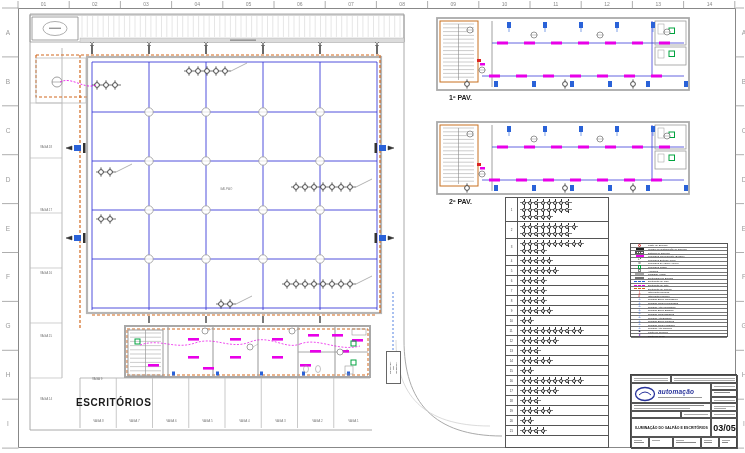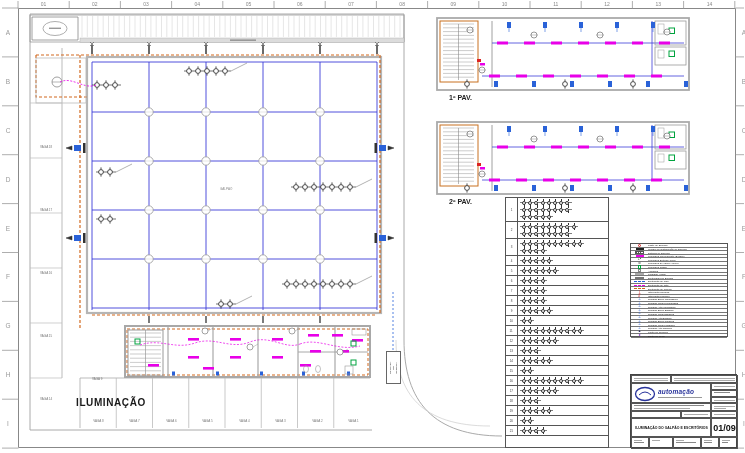--- a/index.html
+++ b/index.html
@@ -573,21 +573,21 @@
       <span>B</span>
       <span>C</span>
       <span>D</span>
       <span>E</span>
       <span>F</span>
       <span>G</span>
       <span>H</span>
       <span>I</span>
     </div>
 
-  <div class="abs" id="implant-title">ILUMINAÇÃO</div>
+  <div class="abs" id="implant-title">ESCRITÓRIOS</div>
   <div class="abs micro" id="hall-label">GALPÃO</div>
   <div class="abs micro" id="vaga-inner">VAGA 9</div>
   <div class="abs" id="vagas-bottom">
 
   <span class="vaga">
         <i>VAGA 8</i>
       </span>
       <span class="vaga">
         <i>VAGA 7</i>
       </span>
@@ -1200,21 +1200,21 @@
         <div class="mb"></div>
       </div>
     <div class="tbc" style="left:80px;top:36px;width:27px;height:7px;">
         <div class="mb"></div>
       </div>
 
     <div class="tbc" id="tb-title" style="left:0;top:43px;width:80px;height:19px;">
         <span>ILUMINAÇÃO DO GALPÃO E ESCRITÓRIOS</span>
       </div>
     <div class="tbc" id="tb-num" style="left:80px;top:43px;width:27px;height:19px;">
-        <span>01/09</span>
+        <span>03/05</span>
       </div>
 
     <div class="tbc" style="left:0;top:62px;width:18px;height:12px;">
         <div class="mb" style="width:8px;"></div>
         <div class="mbd" style="width:10px;"></div>
       </div>
     <div class="tbc" style="left:18px;top:62px;width:24px;height:12px;">
         <div class="mb" style="width:8px;"></div>
       </div>
     <div class="tbc" style="left:42px;top:62px;width:28px;height:12px;">

